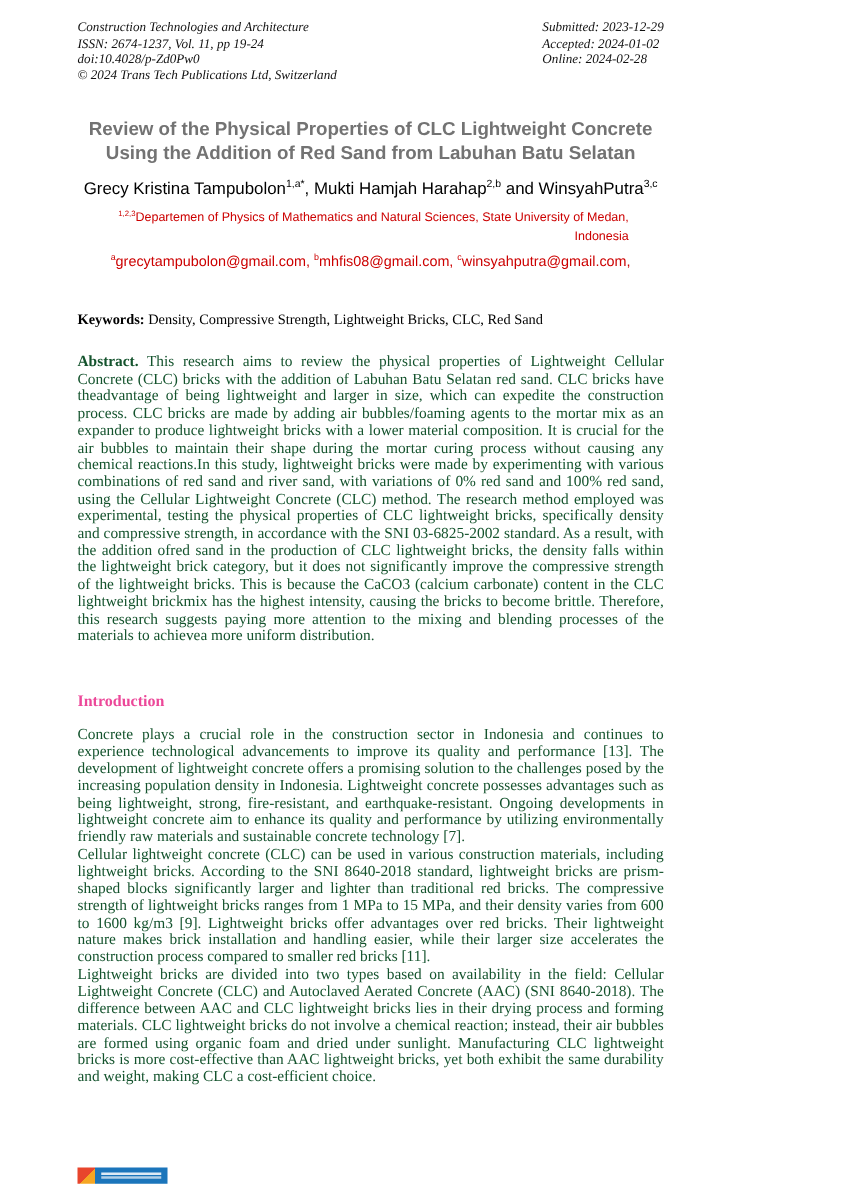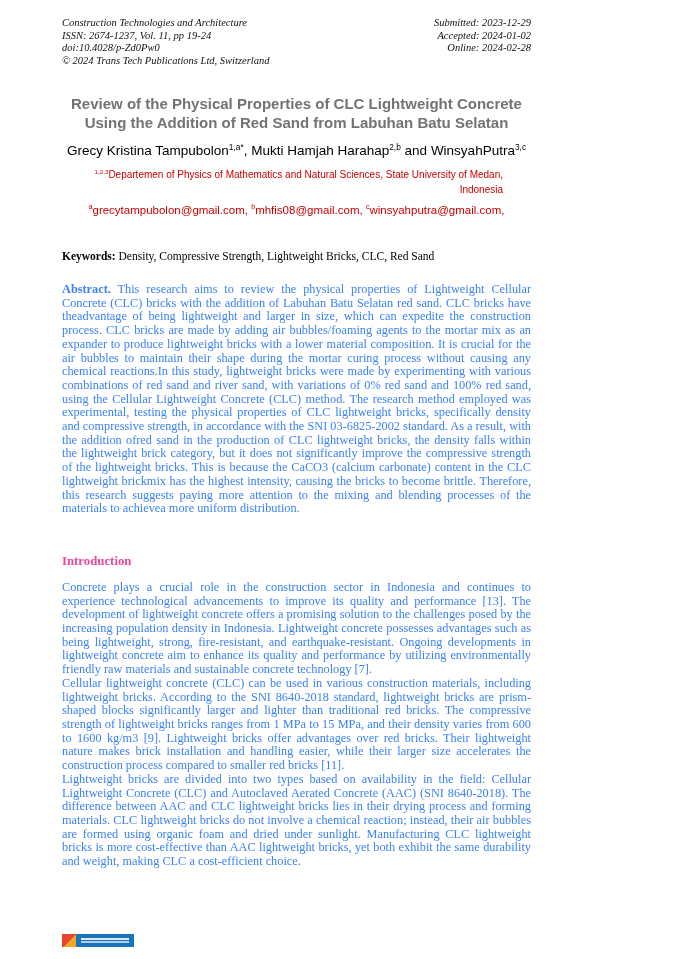--- a/index.html
+++ b/index.html
@@ -20,21 +20,21 @@
   
   .header-row {
     display: flex;
     justify-content: space-between;
     font-family: "Liberation Serif", serif;
     font-style: italic;
     font-size: 10.5px;
     line-height: 12.5px;
     color: #111111;
   }
-  .submission-dates { text-align: right; }
+  .submission-dates { text-align: left; }
   
   .paper-title {
     margin-top: 27px;
     text-align: center;
     font-family: "Liberation Sans", sans-serif;
     font-weight: bold;
     font-size: 15px;
     line-height: 19px;
     color: #737373;
   }
@@ -79,21 +79,21 @@
     color: #000000;
     text-align: left;
   }
   .keywords-line .kw-label { font-weight: bold; }
   
   .body-text {
     font-family: "Liberation Serif", serif;
     font-size: 12.3px;
     line-height: 13.7px;
     text-align: justify;
-    color: #3b82f6;
+    color: #14532d;
   }
   .abstract { margin-top: 20px; }
   .abstract .abs-label { font-weight: bold; }
   .section-heading {
     margin-top: 38px;
     font-family: "Liberation Serif", serif;
     font-weight: bold;
     font-size: 12.8px;
     line-height: 15px;
     color: #ec4899;

